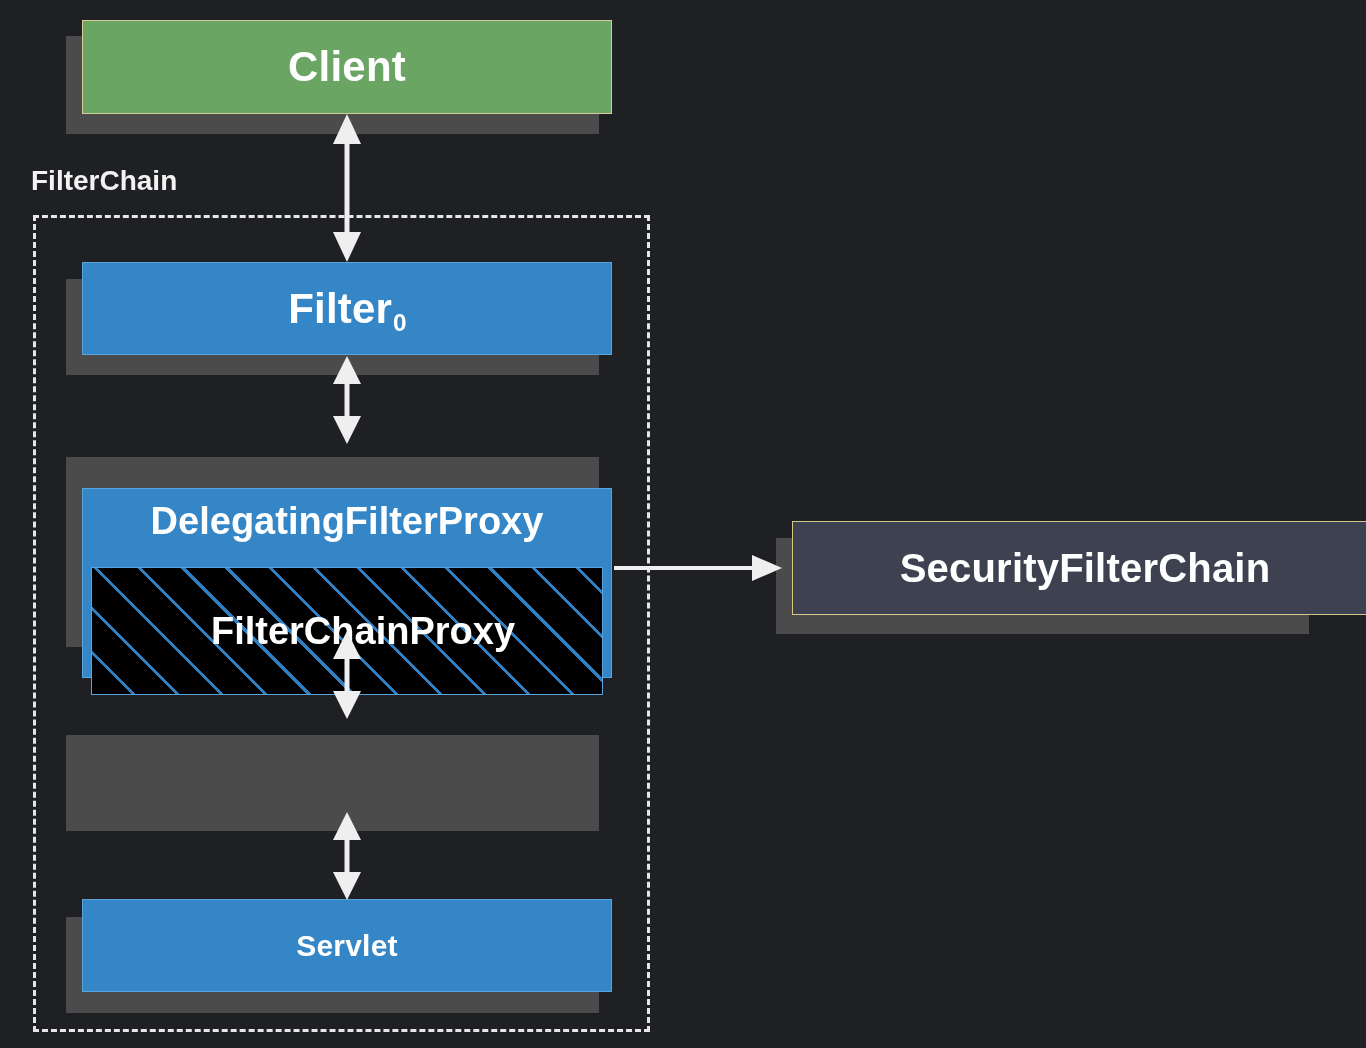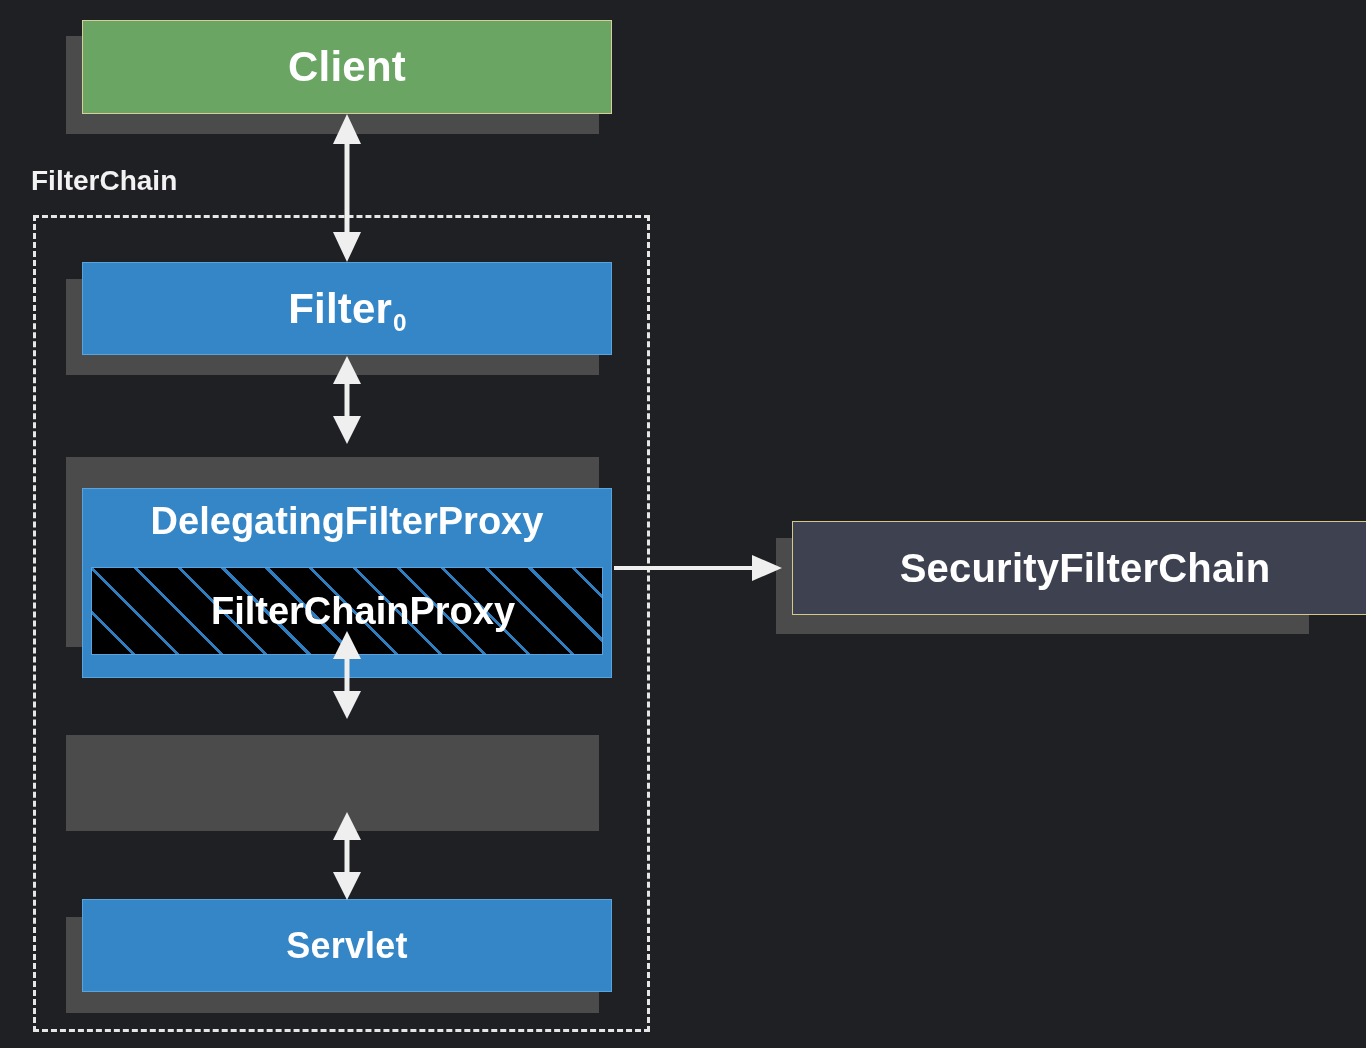--- a/index.html
+++ b/index.html
@@ -170,21 +170,21 @@
       <polygon points="22,90 8,62 36,62" fill="#efefef"></polygon>
     </svg>
   </div>
 
   <div class="shadow" style="left:66px; top:457px; width:533px; height:190px;"></div>
 
   <div id="delegating-proxy-box" style="left:82px; top:440px; width:530px; height:190px;margin-top:48px;">
 
     <div id="delegating-proxy-title" style="font-size:38px;">DelegatingFilterProxy</div>
 
-    <div id="filterchainproxy-box" style="left:8px; top:78px; width:512px; height:88px;padding-left:32px;">
+    <div id="filterchainproxy-box" style="left:8px; top:78px; width:512px; height:128px;padding-left:32px;">
       <div id="filterchainproxy-hatch"></div>
       <div id="filterchainproxy-label" style="font-size:38px;">FilterChainProxy</div>
     </div>
   </div>
 
   <div class="connector" style="left:612px; top:554px;">
     <svg width="172" height="28" viewBox="0 0 172 28">
       <line x1="2" y1="14" x2="150" y2="14" stroke="#efefef" stroke-width="4"></line>
       <polygon points="170,14 140,1 140,27" fill="#efefef"></polygon>
     </svg>
@@ -207,17 +207,17 @@
 
   <div class="connector" style="left:325px; top:810px;">
     <svg width="44" height="92" viewBox="0 0 44 92">
       <line x1="22" y1="14" x2="22" y2="78" stroke="#efefef" stroke-width="5"></line>
       <polygon points="22,2 8,30 36,30" fill="#efefef"></polygon>
       <polygon points="22,90 8,62 36,62" fill="#efefef"></polygon>
     </svg>
   </div>
 
   <div class="shadow" style="left:66px; top:917px; width:533px; height:96px;"></div>
-  <div class="node node-blue" style="left:82px; top:899px; width:530px; height:93px; font-size:36px;">
+  <div class="node node-blue" style="left:82px; top:899px; width:530px; height:93px; font-size:30px;">
     <span class="label">Servlet</span>
   </div>
 
 </div>
 
 </body></html>

